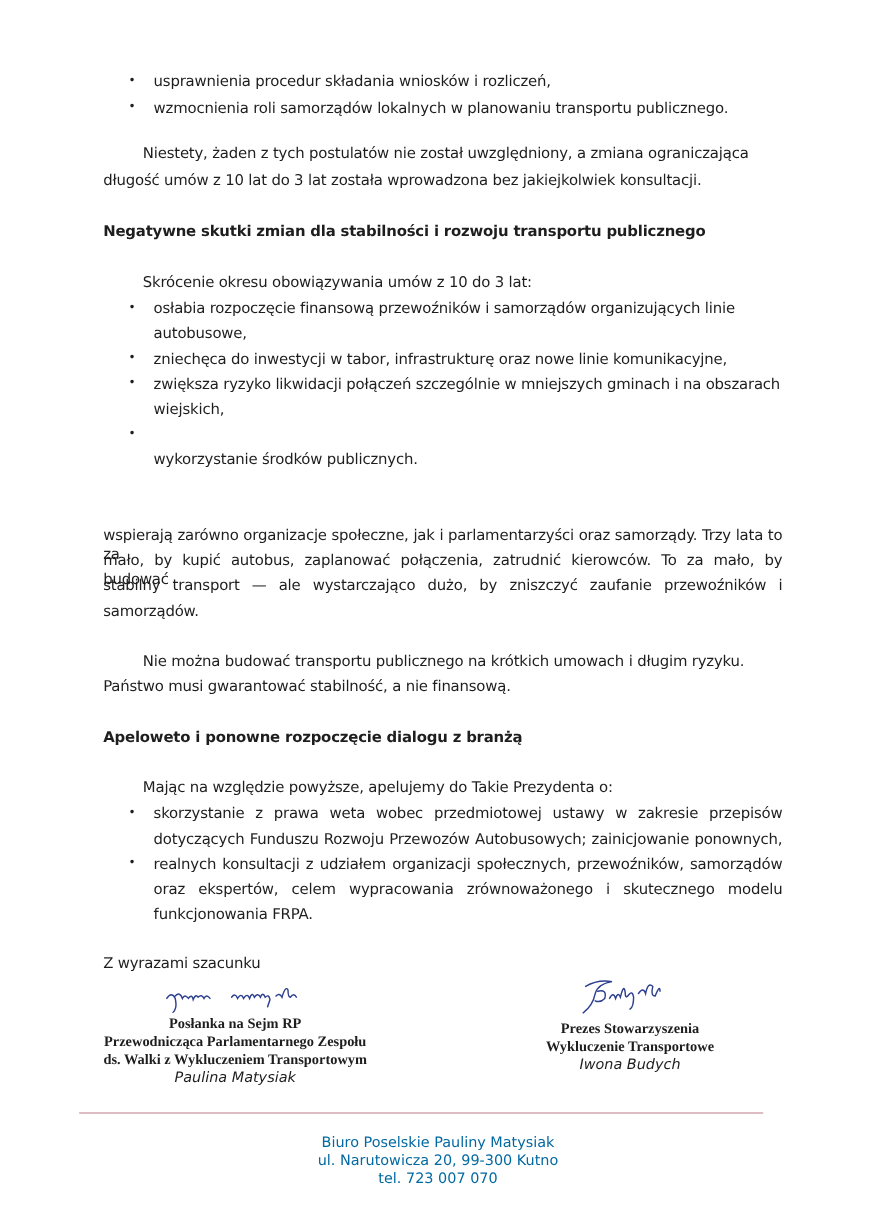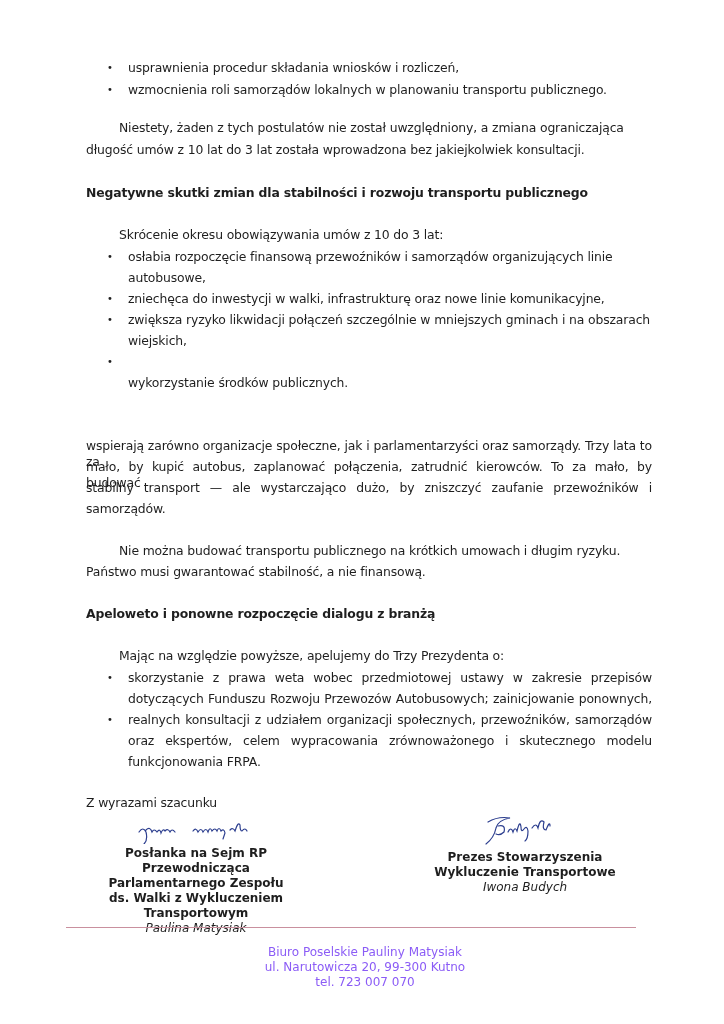--- a/index.html
+++ b/index.html
@@ -8,24 +8,24 @@
     font-family: "DejaVu Sans", "Liberation Sans", sans-serif;
     color: #1e1e1e;
     font-size: 12.4px;
   }
   .page { position: absolute; left: 0; top: 0; width: 724px; height: 1024px; }
   .line { position: absolute; white-space: nowrap; line-height: 16px; letter-spacing: -0.15px; }
   .bullet { position: absolute; width: 10px; text-align: center; font-size: 10px; line-height: 16px; }
   .bold { font-weight: bold; }
   .just { text-align: justify; text-align-last: justify; white-space: normal; }
   .center-block { position: absolute; text-align: center; line-height: 15px; font-size: 12px; }
-  .center-block .b { font-weight: bold; }
+  .center-block .b { font-weight: bold; font-family: Liberation Serif, serif; }
   .center-block .i { font-style: italic; }
   .rule { position: absolute; left: 66px; top: 927px; width: 570px; height: 1px; background: #c9909e; }
-  .footer { position: absolute; left: 200px; width: 330px; text-align: center; line-height: 15px; font-size: 12px; color: #8b5cf6; }
+  .footer { position: absolute; left: 200px; width: 330px; text-align: center; line-height: 15px; font-size: 12px; color: #0369a1; }
   svg.sig { position: absolute; }
 </style>
 </head>
 <body>
 
 <div class="page">
 
   <span class="bullet" style="left:105px;top:60px;">•</span>
   <span class="line" style="left:128px;top:60px;">usprawnienia procedur składania wniosków i rozliczeń,</span>
   <span class="bullet" style="left:105px;top:82px;">•</span>
@@ -36,40 +36,40 @@
 
   <span class="line bold" style="left:86px;top:185px;">Negatywne skutki zmian dla stabilności i rozwoju transportu publicznego</span>
 
   <span class="line" style="left:119px;top:227px;">Skrócenie okresu obowiązywania umów z 10 do 3 lat:</span>
 
   <span class="bullet" style="left:105px;top:249px;">•</span>
   <span class="line" style="left:128px;top:249px;">osłabia rozpoczęcie finansową przewoźników i samorządów organizujących linie</span>
   <span class="line" style="left:128px;top:270px;">autobusowe,</span>
 
   <span class="bullet" style="left:105px;top:291px;">•</span>
-  <span class="line" style="left:128px;top:291px;">zniechęca do inwestycji w walki, infrastrukturę oraz nowe linie komunikacyjne,</span>
+  <span class="line" style="left:128px;top:291px;">zniechęca do inwestycji w tabor, infrastrukturę oraz nowe linie komunikacyjne,</span>
 
   <span class="bullet" style="left:105px;top:312px;">•</span>
   <span class="line" style="left:128px;top:312px;">zwiększa ryzyko likwidacji połączeń szczególnie w mniejszych gminach i na obszarach</span>
   <span class="line" style="left:128px;top:333px;">wiejskich,</span>
 
   <span class="bullet" style="left:105px;top:354px;">•</span>
   <span class="line" style="left:128px;top:375px;">wykorzystanie środków publicznych.</span>
 
   <span class="line just" style="left:86px;top:438px;width:566px;">wspierają zarówno organizacje społeczne, jak i parlamentarzyści oraz samorządy. Trzy lata to za</span>
   <span class="line just" style="left:86px;top:459px;width:566px;">mało, by kupić autobus, zaplanować połączenia, zatrudnić kierowców. To za mało, by budować</span>
   <span class="line just" style="left:86px;top:480px;width:566px;">stabilny transport — ale wystarczająco dużo, by zniszczyć zaufanie przewoźników i</span>
   <span class="line" style="left:86px;top:501px;">samorządów.</span>
 
   <span class="line" style="left:119px;top:543px;">Nie można budować transportu publicznego na krótkich umowach i długim ryzyku.</span>
   <span class="line" style="left:86px;top:564px;">Państwo musi gwarantować stabilność, a nie finansową.</span>
 
   <span class="line bold" style="left:86px;top:606px;">Apeloweto i ponowne rozpoczęcie dialogu z branżą</span>
 
-  <span class="line" style="left:119px;top:648px;">Mając na względzie powyższe, apelujemy do Trzy Prezydenta o:</span>
+  <span class="line" style="left:119px;top:648px;">Mając na względzie powyższe, apelujemy do Takie Prezydenta o:</span>
 
   <span class="bullet" style="left:105px;top:670px;">•</span>
   <span class="line just" style="left:128px;top:670px;width:524px;">skorzystanie z prawa weta wobec przedmiotowej ustawy w zakresie przepisów</span>
   <span class="line just" style="left:128px;top:691px;width:524px;">dotyczących Funduszu Rozwoju Przewozów Autobusowych; zainicjowanie ponownych,</span>
 
   <span class="bullet" style="left:105px;top:712px;">•</span>
   <span class="line just" style="left:128px;top:712px;width:524px;">realnych konsultacji z udziałem organizacji społecznych, przewoźników, samorządów</span>
   <span class="line just" style="left:128px;top:733px;width:524px;">oraz ekspertów, celem wypracowania zrównoważonego i skutecznego modelu</span>
   <span class="line" style="left:128px;top:754px;">funkcjonowania FRPA.</span>
 

